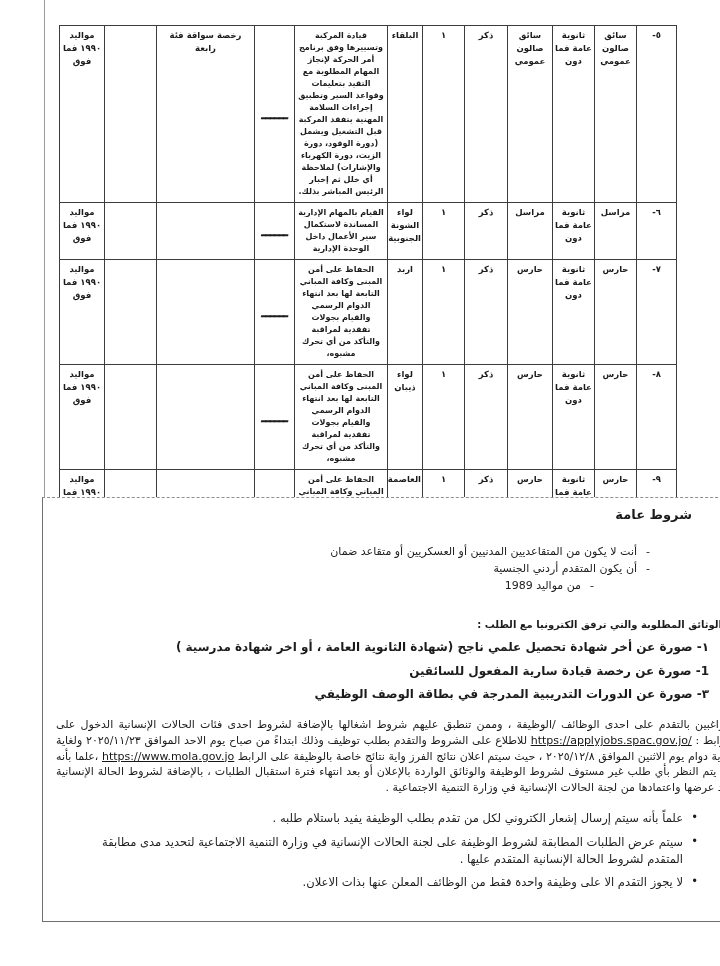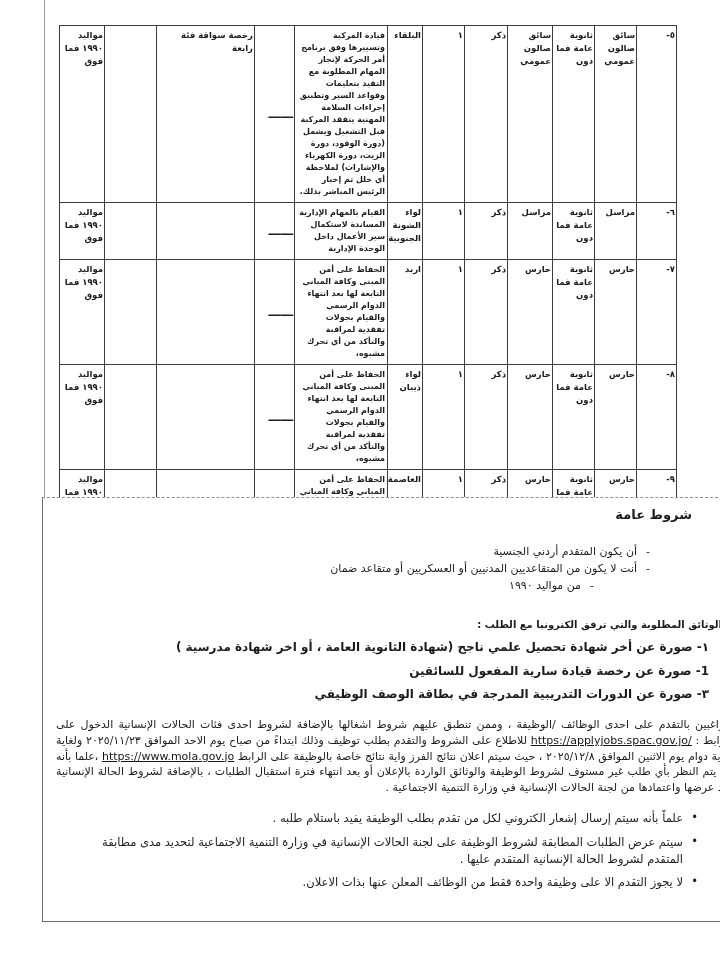--- a/index.html
+++ b/index.html
@@ -8,26 +8,26 @@
     font-family:"DejaVu Sans", sans-serif;color:#1c1c1c;direction:rtl;overflow:hidden;
   }
   .edge-line{position:absolute;left:44px;top:0;width:1px;height:497px;background:#9a9a9a;}
 
   
   table.jobs{
     position:absolute;top:25px;right:43px;width:617px;
     border-collapse:collapse;table-layout:fixed;direction:rtl;
   }
   table.jobs td{
-    border:1px solid #3c3c3c;vertical-align:top;text-align:right;
+    border:1px solid #3c3c3c;vertical-align:top;text-align:center;
     font-size:8.5px;font-weight:600;line-height:1.5;padding:3px 1px;
     overflow:hidden;
   }
   table.jobs td.tasks{font-size:8px;padding:4px 2px;margin-top:24px;}
-  table.jobs td.dash-cell{vertical-align:middle;font-size:12px;letter-spacing:-1px;}
+  table.jobs td.dash-cell{vertical-align:middle;font-size:15px;letter-spacing:-1px;font-style:italic;}
   tr.r5{height:175px;} tr.r6{height:53px;} tr.r7{height:56px;} tr.r8{height:53px;} tr.r9{height:72px;}
 
   
   .gen-box{
     position:absolute;top:497px;left:42px;width:701px;height:425px;
     box-sizing:border-box;border:1px solid #6f6f6f;border-top:1px dashed #8f8f8f;
     background:#ffffff;
   }
   .gen-heading{font-weight:bold;font-size:13px;margin:9px 50px 0 0;}
   .cond-list{margin:21px 92px 0 0;font-size:11px;line-height:1.55;}
@@ -134,27 +134,27 @@
       <td>مواليد ١٩٩٠ فما فوق</td>
     </tr>
   </tbody>
     </table>
 
   <div class="gen-box">
     <div class="gen-heading">شروط عامة</div>
 
     <div class="cond-list">
       <div class="cond-item">
+        <span class="marker">-</span><span>أنت لا يكون من المتقاعديين المدنيين أو العسكريين أو متقاعد ضمان</span>
+      </div>
+      <div class="cond-item">
         <span class="marker">-</span><span>أن يكون المتقدم أردني الجنسية</span>
       </div>
-      <div class="cond-item">
-        <span class="marker">-</span><span>أنت لا يكون من المتقاعديين المدنيين أو العسكريين أو متقاعد ضمان</span>
-      </div>
       <div class="cond-item indent">
-        <span class="marker">-</span><span>من مواليد ١٩٩٠</span>
+        <span class="marker">-</span><span>من مواليد 1989</span>
       </div>
     </div>
 
     <div class="docs-heading">الوثائق المطلوبة والتي ترفق الكترونيا مع الطلب :</div>
 
     <div class="docs-list">
       <div>١- صورة عن أخر شهادة تحصيل علمي ناجح (شهادة الثانوية العامة ، أو اخر شهادة مدرسية )</div>
       <div>1- صورة عن رخصة قيادة سارية المفعول للسائقين</div>
       <div>٣- صورة عن الدورات التدريبية المدرجة في بطاقة الوصف الوظيفي</div>
     </div>

